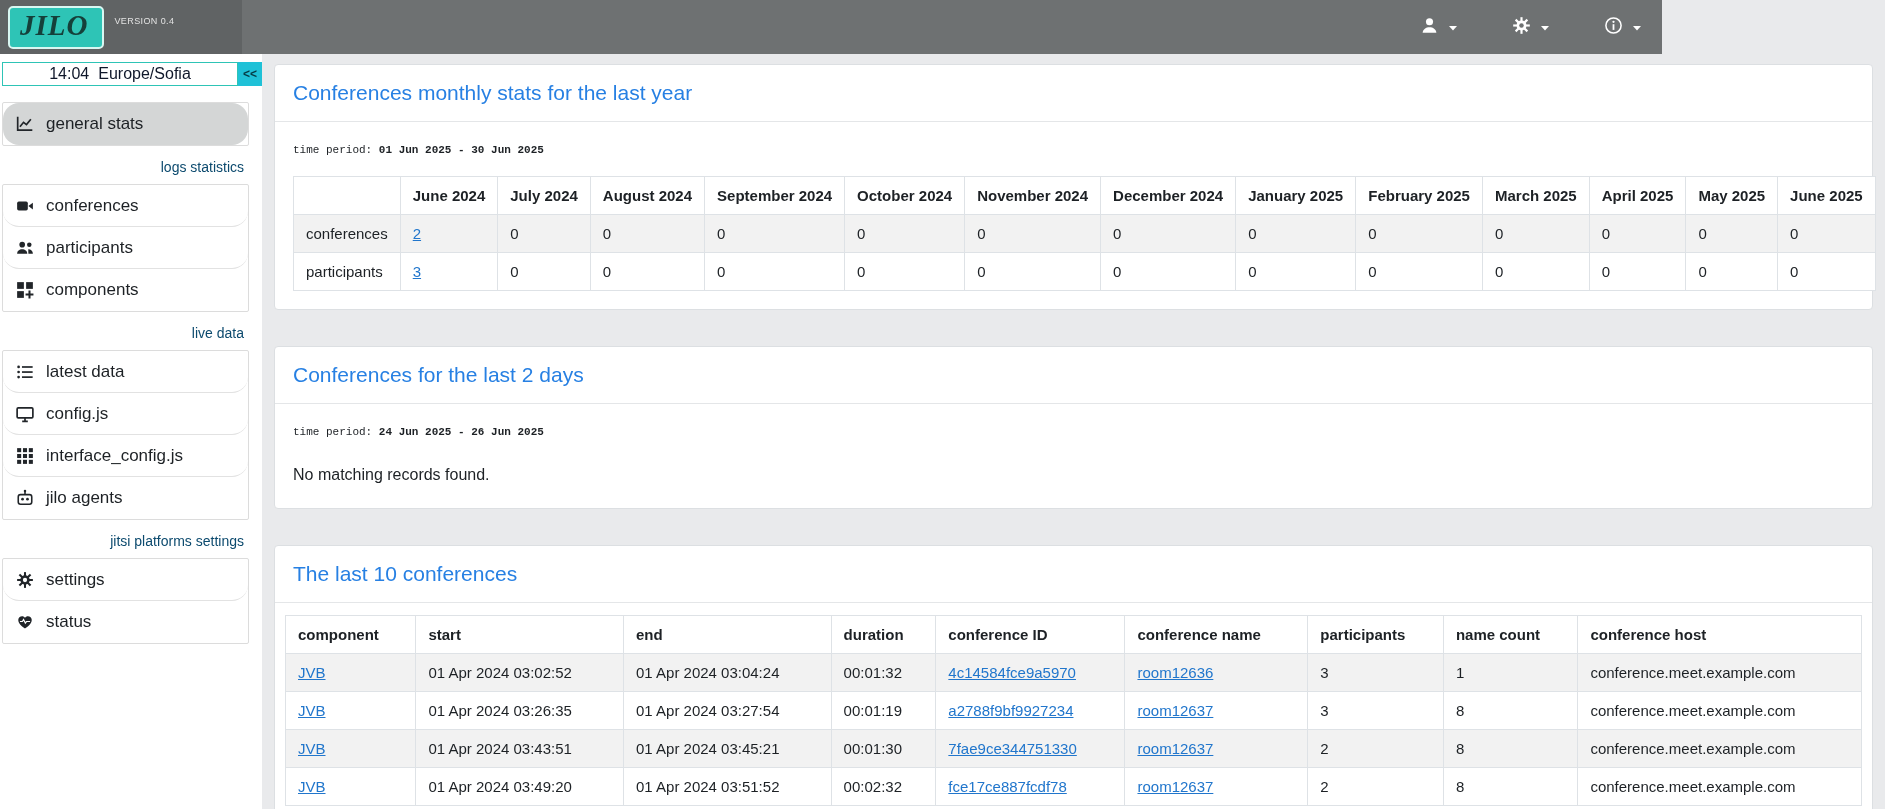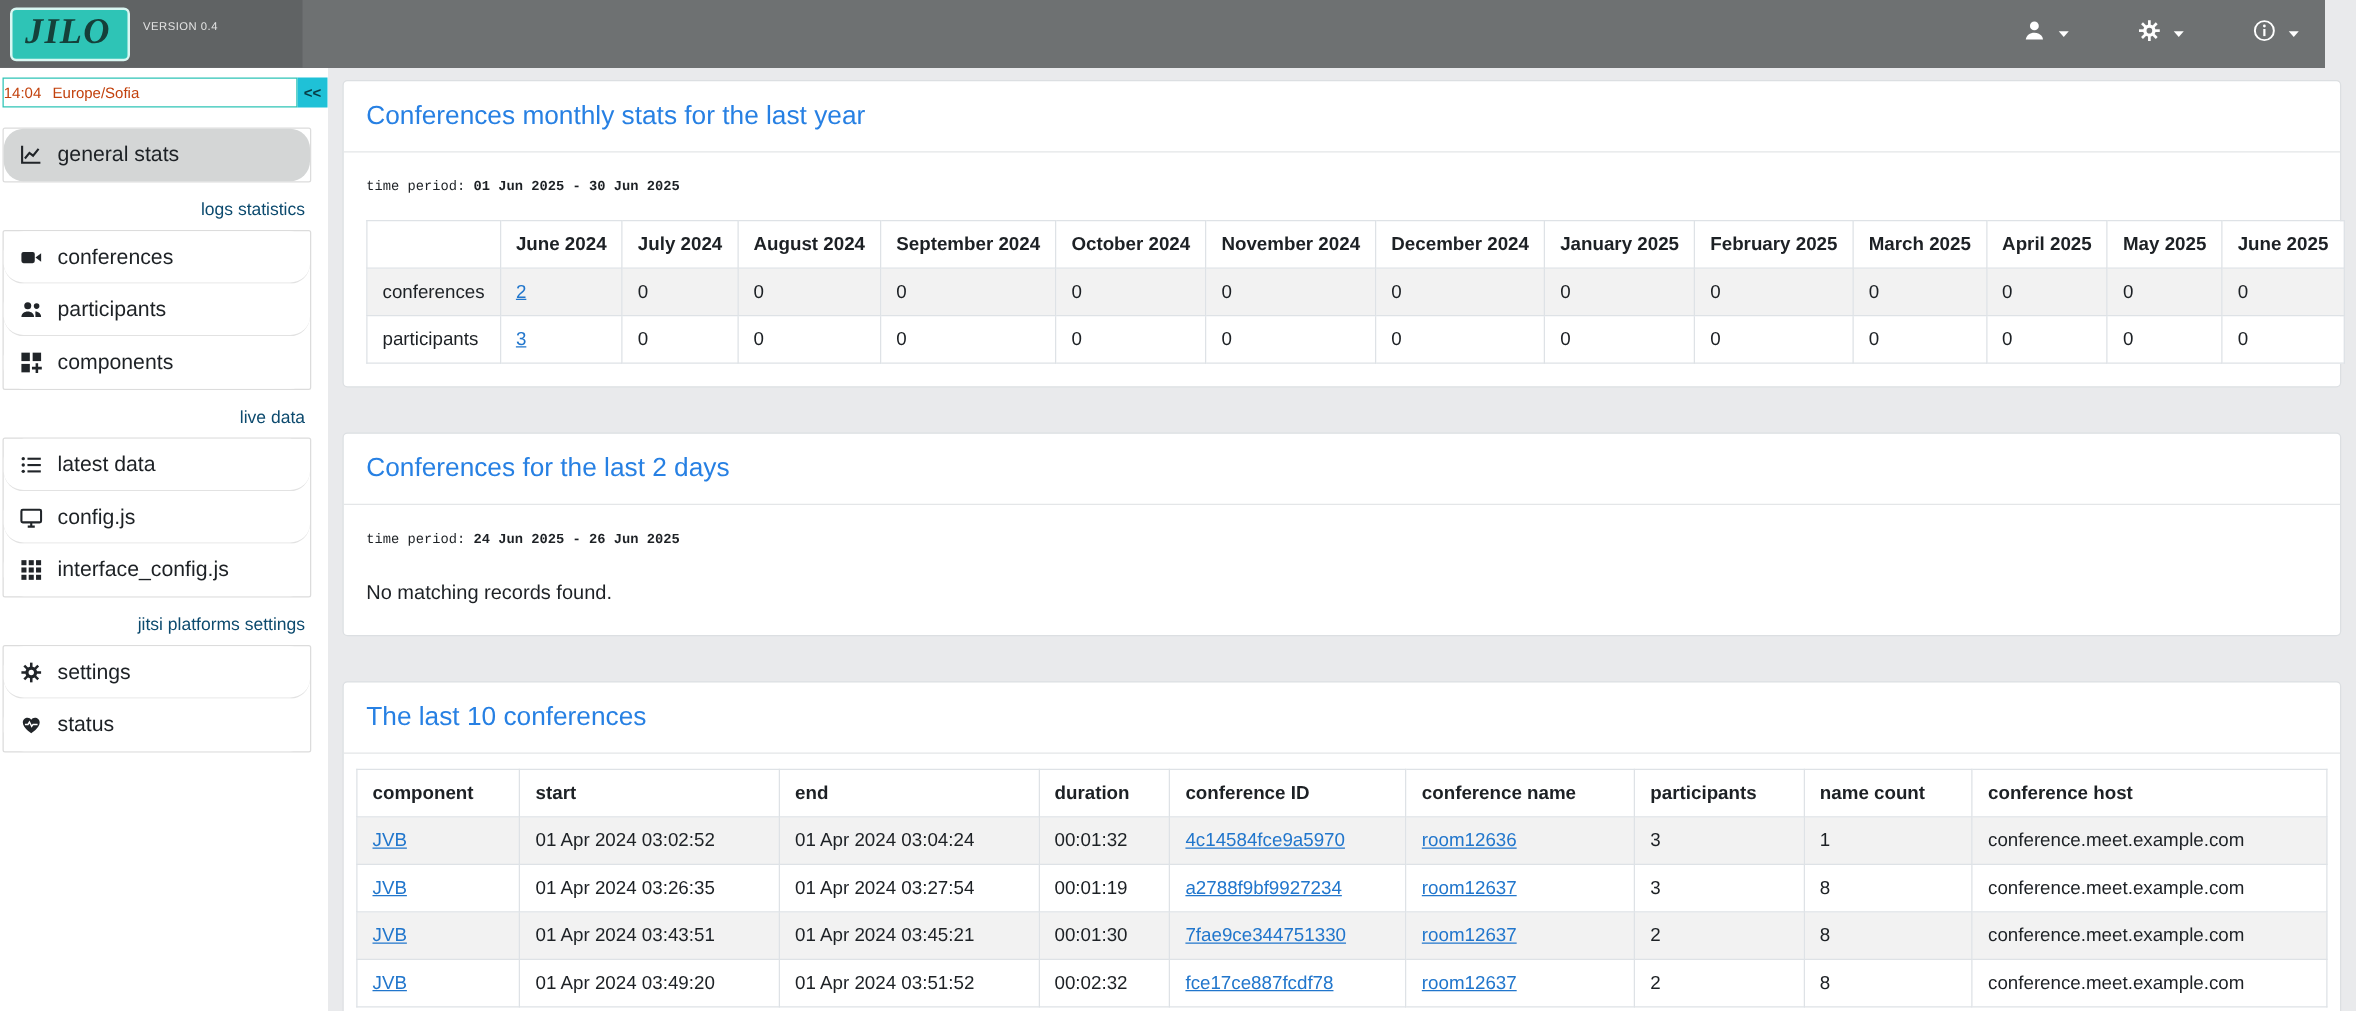--- a/index.html
+++ b/index.html
@@ -7,21 +7,21 @@
   body {
     font-family:"Liberation Sans", sans-serif;
     background:#e9eaec;
     color:#1d2125;
     overflow:hidden;
   }
   a { color:#2176cc; }
 
   
   .topbar {
-    position:fixed; top:0; left:0; width:1860px; height:54px;
+    position:fixed; top:0; left:0; width:1662px; height:54px;
     background:#6e7172; display:flex; align-items:stretch; z-index:20;
   }
   .topbar-left {
     flex:0 0 242px; width:242px; background:#606364;
     display:flex; align-items:center; gap:10px; padding:0 8px;
   }
   .logo {
     background:#2ec4b6; border:2px solid #d9f7f2; border-radius:5px;
     color:#15403a; font-family:"Liberation Serif", serif;
     font-style:italic; font-weight:bold; font-size:29px; line-height:1;
@@ -37,22 +37,22 @@
   .menu-toggle { display:flex; align-items:center; gap:9px; cursor:pointer; }
 
   
   .sidebar {
     position:fixed; top:54px; left:0; bottom:0; width:262px;
     background:#ffffff; z-index:10; padding-top:8px;
   }
   .clock-row { display:flex; align-items:stretch; margin:0 0 16px 2px; height:24px; }
   .clock-box {
     flex:1; border:1px solid #2ec4b6; background:#fff;
-    display:flex; align-items:center; gap:9px;
-    font-size:12px; color:#c2410c;
+    display:flex; align-items:center; justify-content:center; gap:9px;
+    font-size:16px; color:#0f172a;
   }
   .collapse-btn {
     width:24px; border:none; background:#1fc1d7; color:#063b44;
     font-size:12px; font-weight:bold; cursor:pointer; font-family:inherit;
   }
   .side-group { width:247px; margin-left:2px; border:1px solid #dcdcdc; border-radius:2px; background:#fff; }
   .side-item {
     display:flex; align-items:center; gap:11px; height:42px; padding:0 12px;
     border-bottom:1px solid #e2e2e2; font-size:17px; color:#1d2125; cursor:pointer; background:#fff;border-radius:16px;
   }
@@ -232,20 +232,32 @@
                 <rect x="1" y="6.2" width="3.6" height="3.6"></rect>
                 <rect x="6.2" y="6.2" width="3.6" height="3.6"></rect>
                 <rect x="11.4" y="6.2" width="3.6" height="3.6"></rect>
                 <rect x="1" y="11.4" width="3.6" height="3.6"></rect>
                 <rect x="6.2" y="11.4" width="3.6" height="3.6"></rect>
                 <rect x="11.4" y="11.4" width="3.6" height="3.6"></rect>
               </g>
             </svg>
         </span>
         <span>interface_config.js</span>
+      </div>
+      <div class="side-item">
+        <span class="side-icon">
+          <svg width="18" height="18" viewBox="0 0 16 16">
+              <rect x="2" y="5" width="12" height="8.5" rx="2" stroke="#212529" stroke-width="1.4" fill="none"></rect>
+              <circle cx="5.8" cy="9" r="1.2" fill="#212529"></circle>
+              <circle cx="10.2" cy="9" r="1.2" fill="#212529"></circle>
+              <path d="M8 5V2.6" stroke="#212529" stroke-width="1.4"></path>
+              <circle cx="8" cy="1.8" r="1.1" fill="#212529"></circle>
+            </svg>
+        </span>
+        <span>jilo agents</span>
       </div>
     </div>
 
     <div class="side-section">jitsi platforms settings</div>
 
     <div class="side-group">
       <div class="side-item">
         <span class="side-icon">
           <svg width="18" height="18" viewBox="0 0 16 16">
             <g fill="#212529">

